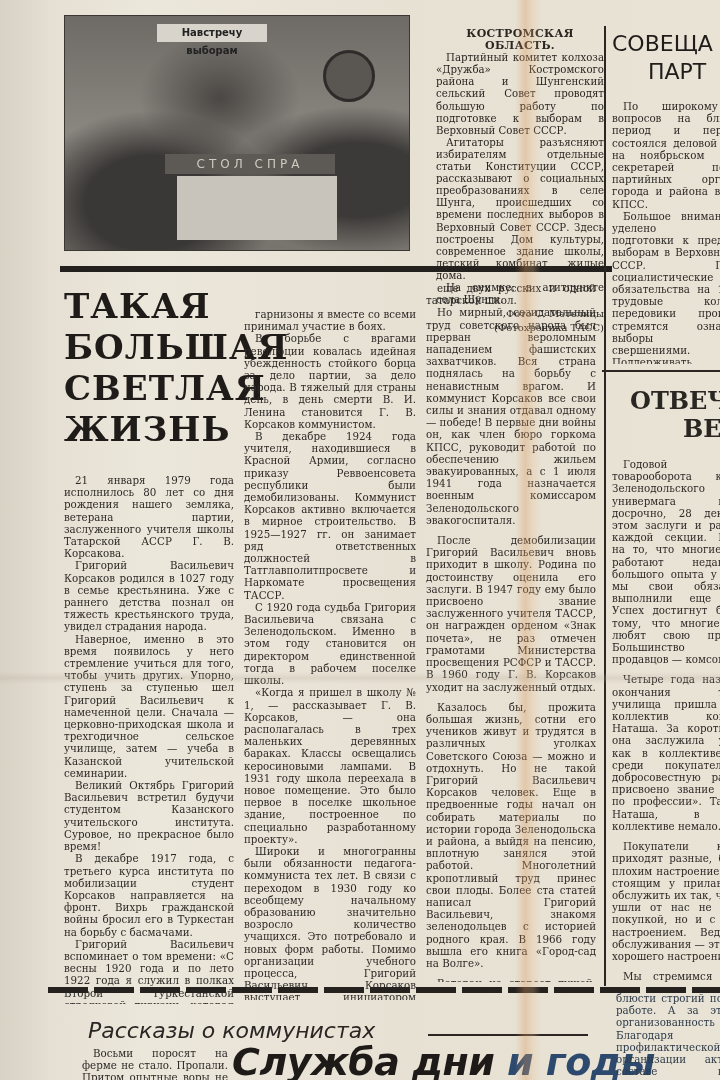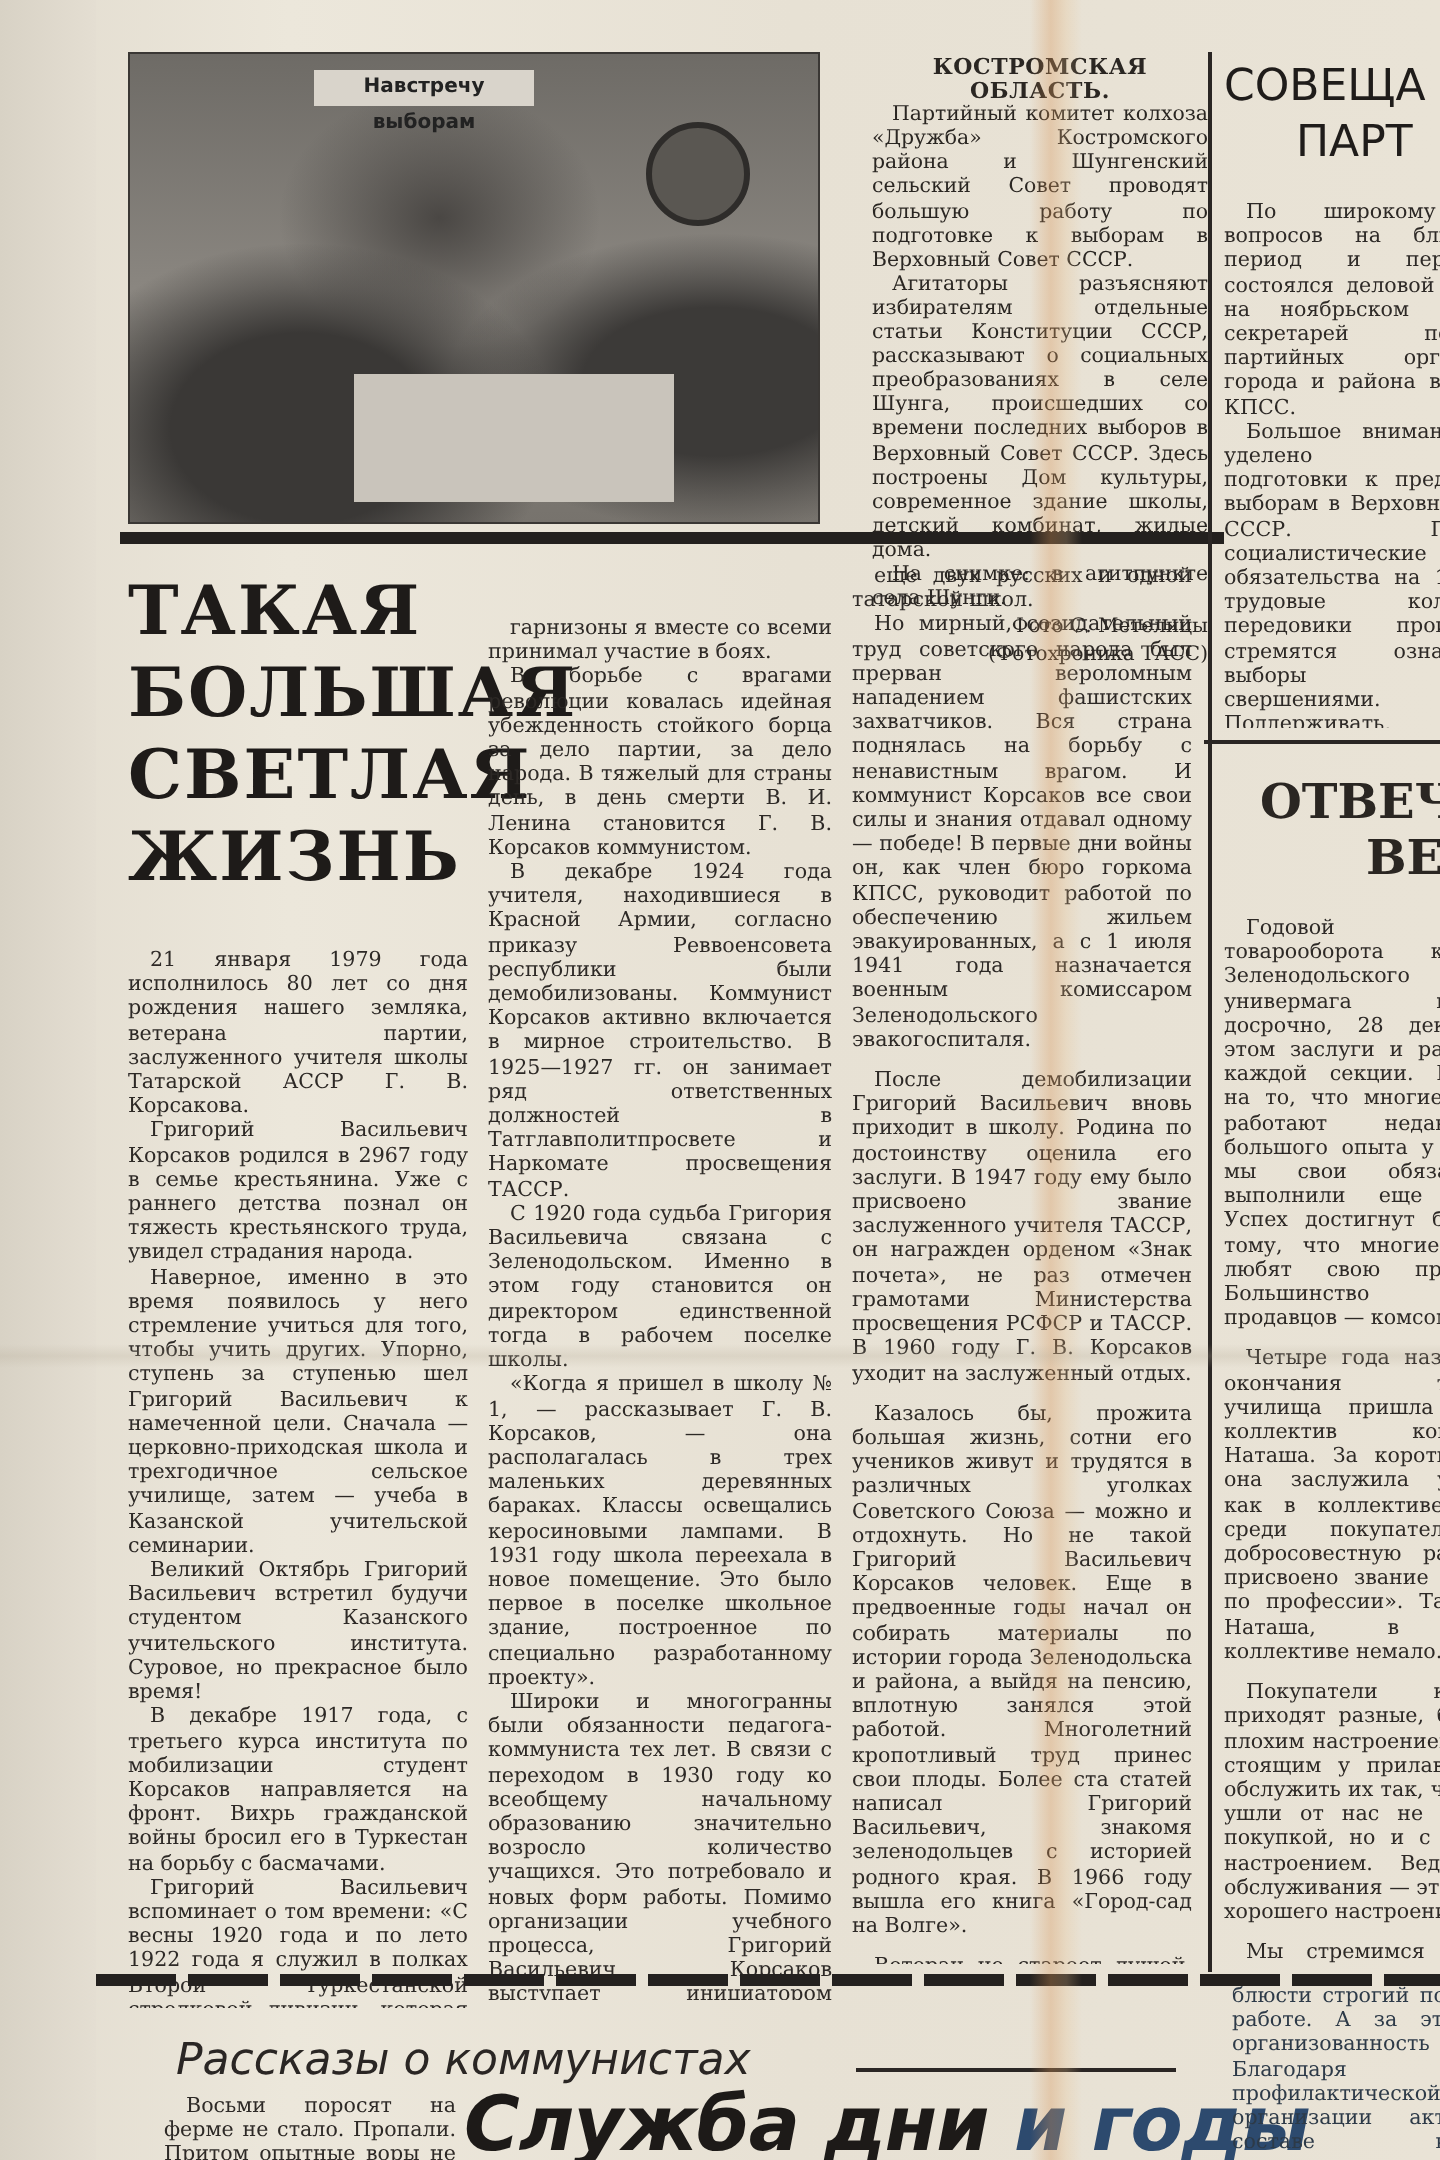--- a/index.html
+++ b/index.html
@@ -21,21 +21,21 @@
   .fold-h {
     position:absolute; left:0; top:672px; width:720px; height:12px;
     background:linear-gradient(180deg, rgba(255,255,255,0) 0%, rgba(180,170,150,0.25) 50%, rgba(255,255,255,0) 100%);
     pointer-events:none;
   }
   .bleed-left {
     position:absolute; left:0; top:0; width:48px; height:1080px;
     background:linear-gradient(90deg, #d8d2c5 0%, #e4ded2 100%);
   }
   .photo {
-    position:absolute; left:64px; top:26px; width:344px; height:234px;
+    position:absolute; left:64px; top:15px; width:344px; height:234px;
     background:
       radial-gradient(ellipse at 25% 80%, #3a3836 0%, #3a3836 18%, rgba(0,0,0,0) 35%),
       radial-gradient(ellipse at 85% 70%, #3c3a38 0%, #3c3a38 16%, rgba(0,0,0,0) 32%),
       radial-gradient(ellipse at 45% 35%, #4a4744 0%, rgba(0,0,0,0) 30%),
       linear-gradient(180deg, #6e6b66 0%, #8a8680 50%, #77736d 100%);
     border:1px solid #3a3734;
   }
   .photo-banner {
     position:absolute; left:92px; top:8px; width:110px; height:18px;
     background:#d9d4cb; color:#222; font-family:"DejaVu Sans", sans-serif;
@@ -120,20 +120,21 @@
 </head>
 <body>
 
 <div class="paper"></div>
 <div class="bleed-left"></div>
 
 <div class="photo">
   <div class="photo-banner">Навстречу выборам</div>
   <div class="photo-emblem"></div>
   <div class="photo-board"></div>
+  <div class="photo-sign">СТОЛ СПРА</div>
 </div>
 
 <div class="caption-box">
   <div class="place">КОСТРОМСКАЯ ОБЛАСТЬ.</div>
   <p>Партийный комитет колхоза «Дружба» Костромского района и Шунгенский сельский Совет проводят большую работу по подготовке к выборам в Верховный Совет СССР.</p>
   <p>Агитаторы разъясняют избирателям отдельные статьи Конституции СССР, рассказывают о социальных преобразованиях в селе Шунга, происшедших со времени последних выборов в Верховный Совет СССР. Здесь построены Дом культуры, современное здание школы, детский комбинат, жилые дома.</p>
   <p>На снимке: в агитпункте села Шунги.</p>
   <div class="credit">Фото С. Метелицы</div>
   <div class="credit">(Фотохроника ТАСС)</div>
 </div>
@@ -143,21 +144,21 @@
 
 <div class="headline">
   <div>ТАКАЯ</div>
   <div>БОЛЬШАЯ</div>
   <div>СВЕТЛАЯ</div>
   <div>ЖИЗНЬ</div>
 </div>
 
 <div class="col clip" style="left:64px; top:474px; width:170px; height:530px;">
   <p>21 января 1979 года исполнилось 80 лет со дня рождения нашего земляка, ветерана партии, заслуженного учителя школы Татарской АССР Г. В. Корсакова.</p>
-  <p>Григорий Васильевич Корсаков родился в 2967 году в семье крестьянина. Уже с раннего детства познал он тяжесть крестьянского труда, увидел страдания народа.</p>
+  <p>Григорий Васильевич Корсаков родился в 1027 году в семье крестьянина. Уже с раннего детства познал он тяжесть крестьянского труда, увидел страдания народа.</p>
   <p>Наверное, именно в это время появилось у него стремление учиться для того, чтобы учить других. Упорно, ступень за ступенью шел Григорий Васильевич к намеченной цели. Сначала — церковно-приходская школа и трехгодичное сельское училище, затем — учеба в Казанской учительской семинарии.</p>
   <p>Великий Октябрь Григорий Васильевич встретил будучи студентом Казанского учительского института. Суровое, но прекрасное было время!</p>
   <p>В декабре 1917 года, с третьего курса института по мобилизации студент Корсаков направляется на фронт. Вихрь гражданской войны бросил его в Туркестан на борьбу с басмачами.</p>
   <p>Григорий Васильевич вспоминает о том времени: «С весны 1920 года и по лето 1922 года я служил в полках Второй Туркестанской стрелковой дивизии, которая входила в отряд особого назначения. Как бывший учитель, я вел политико-просветительную работу, руководил работой по ликвидации неграмотности, работой библиотек, клубов. Во время нападения басмачей на наши</p>
 </div>
 
 <div class="col clip" style="left:244px; top:290px; width:172px; height:692px;margin-top:18px;">
   <p>гарнизоны я вместе со всеми принимал участие в боях.</p>
   <p>В борьбе с врагами революции ковалась идейная убежденность стойкого борца за дело партии, за дело народа. В тяжелый для страны день, в день смерти В. И. Ленина становится Г. В. Корсаков коммунистом.</p>
   <p>В декабре 1924 года учителя, находившиеся в Красной Армии, согласно приказу Реввоенсовета республики были демобилизованы. Коммунист Корсаков активно включается в мирное строительство. В 1925—1927 гг. он занимает ряд ответственных должностей в Татглавполитпросвете и Наркомате просвещения ТАССР.</p>

